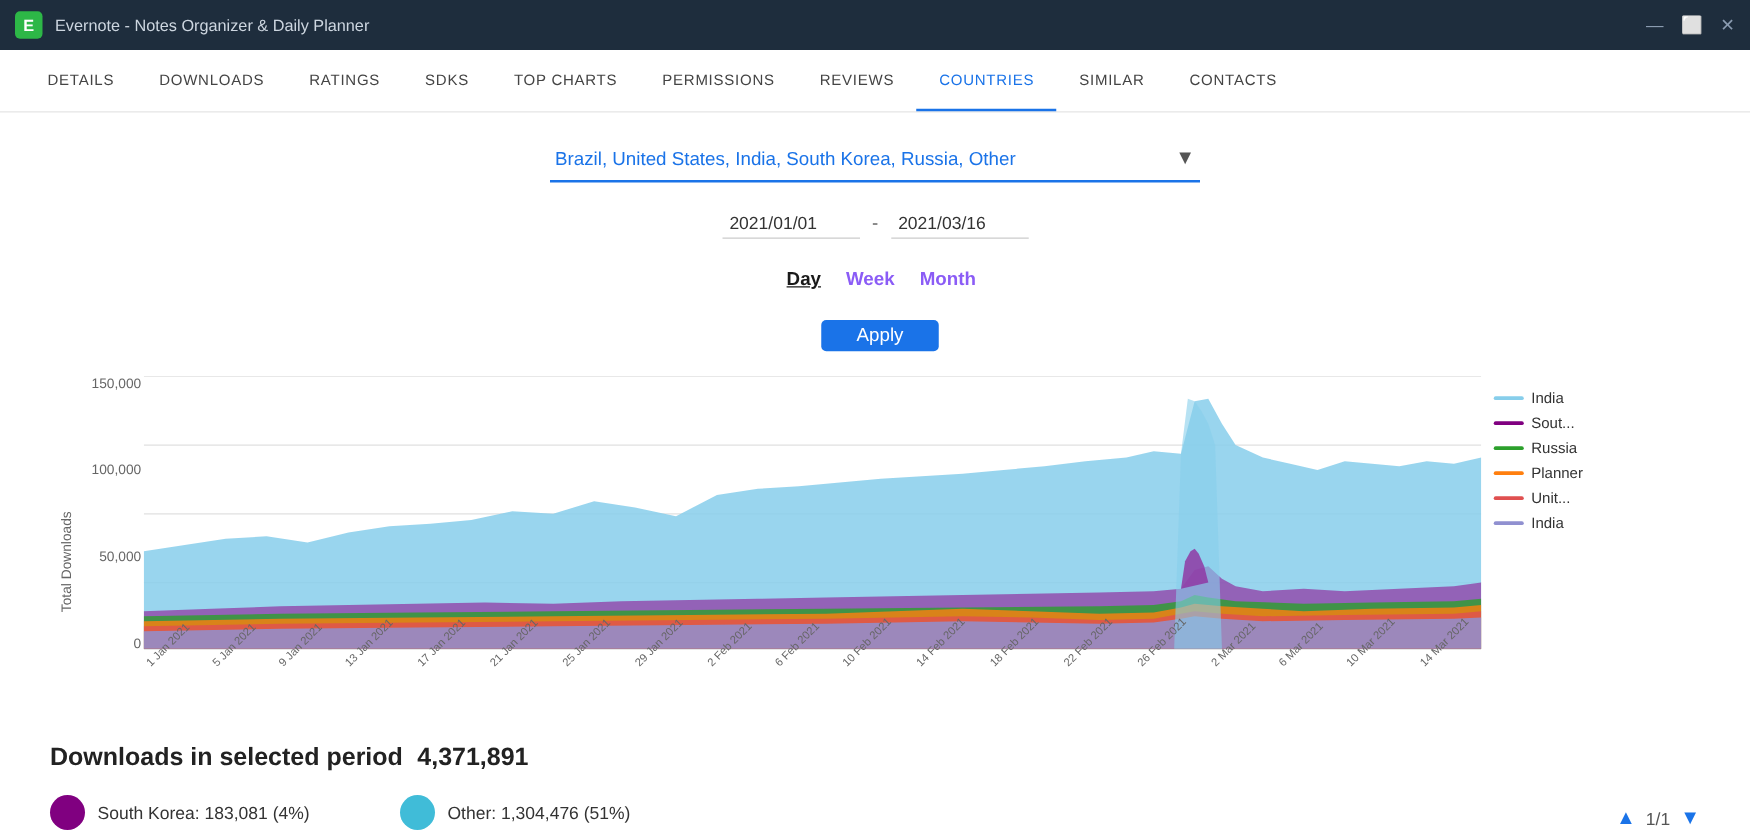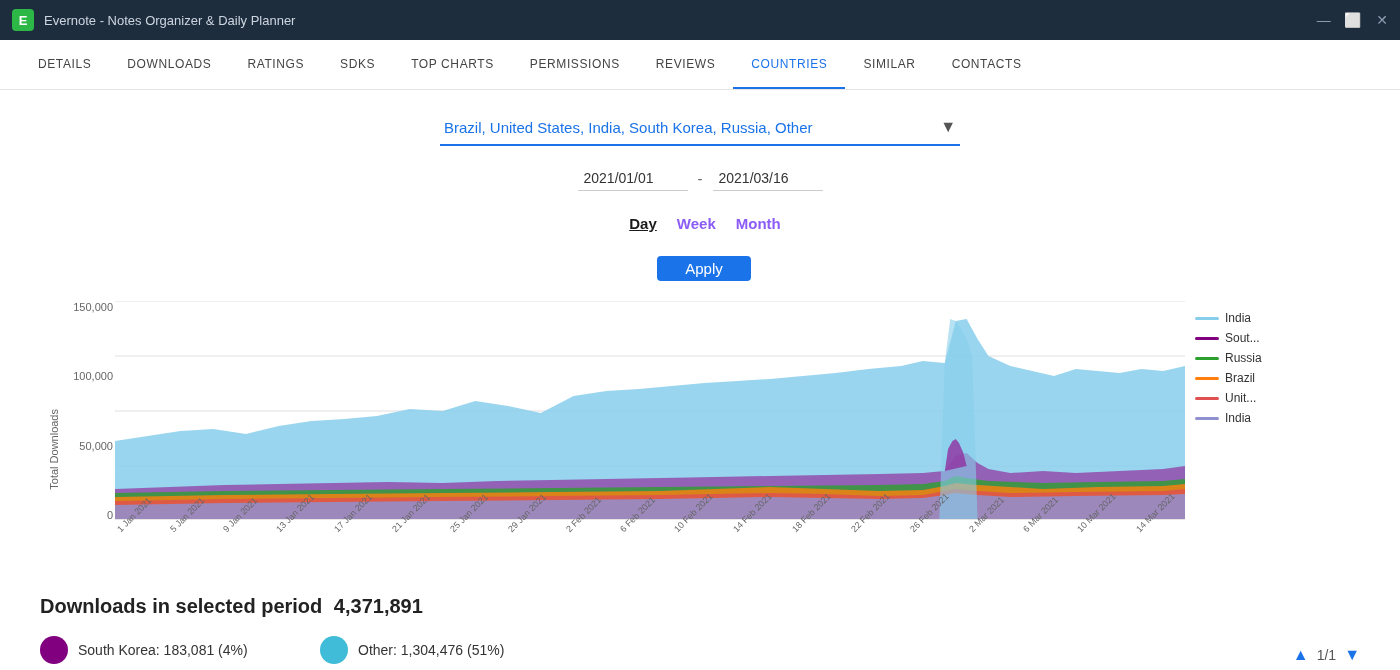--- a/index.html
+++ b/index.html
@@ -323,21 +323,21 @@
       <div class="legend-item">
         <div class="legend-line" style="background:#800080;"></div>
         <span>Sout...</span>
       </div>
       <div class="legend-item">
         <div class="legend-line" style="background:#2ca02c;"></div>
         <span>Russia</span>
       </div>
       <div class="legend-item">
         <div class="legend-line" style="background:#ff7f0e;"></div>
-        <span>Brazil</span>
+        <span>Planner</span>
       </div>
       <div class="legend-item">
         <div class="legend-line" style="background:#e05050;"></div>
         <span>Unit...</span>
       </div>
       <div class="legend-item">
         <div class="legend-line" style="background:#9090d0;"></div>
         <span>India</span>
       </div>
     </div>

